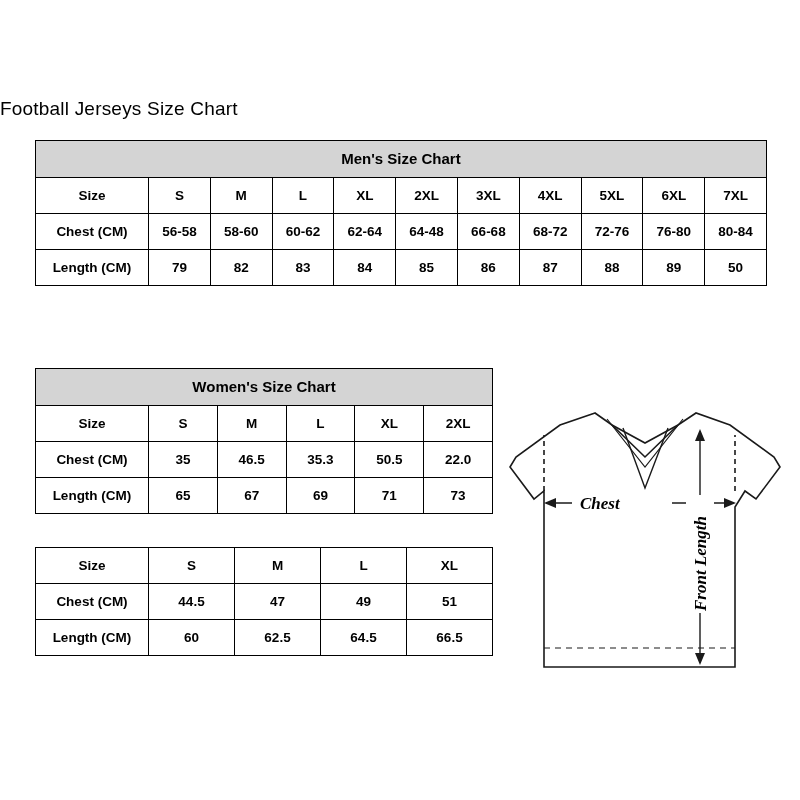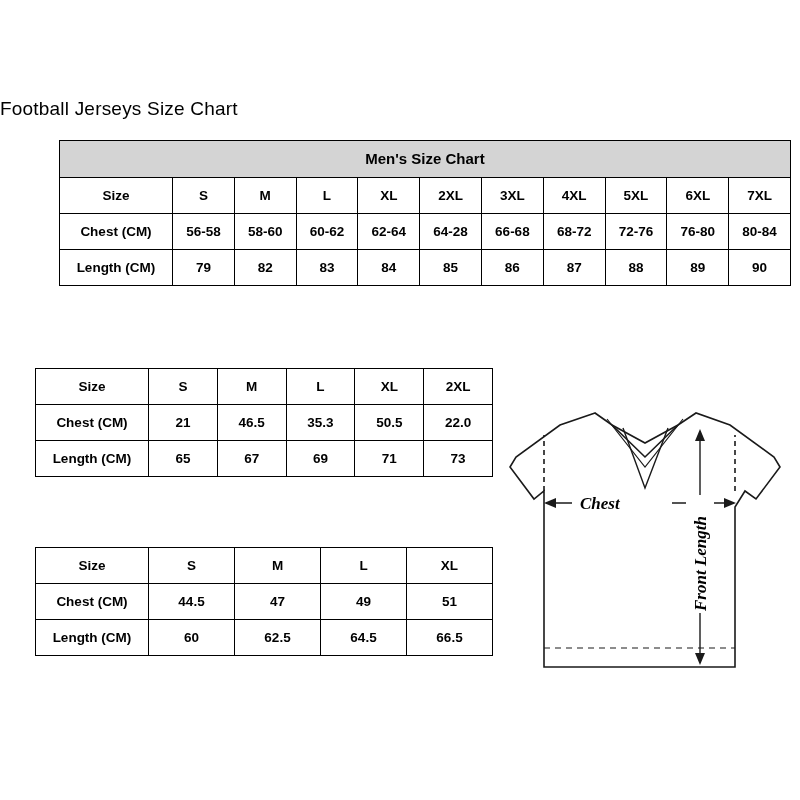--- a/index.html
+++ b/index.html
@@ -58,21 +58,21 @@
     font-size: 13px;
   }
 
   
   #mens-wrap {
     position: absolute;
     left: 35px;
     top: 140px;
     width: 731px;
   }
-  #mens-wrap table { width: 731px; margin-left: 24px; }
+  #mens-wrap table { width: 731px; }
   #mens-wrap col.c0 { width: 113px; }
   #mens-wrap col.cx { width: 61.8px; }
 
   
   #womens-wrap {
     position: absolute;
     left: 35px;
     top: 368px;
     width: 457px;
   }
@@ -140,66 +140,67 @@
         <td>5XL</td>
         <td>6XL</td>
         <td>7XL</td>
       </tr>
       <tr>
         <td class="label-cell">Chest (CM)</td>
         <td>56-58</td>
         <td>58-60</td>
         <td>60-62</td>
         <td>62-64</td>
-        <td>64-28</td>
+        <td>64-48</td>
         <td>66-68</td>
         <td>68-72</td>
         <td>72-76</td>
         <td>76-80</td>
         <td>80-84</td>
       </tr>
       <tr>
         <td class="label-cell">Length (CM)</td>
         <td>79</td>
         <td>82</td>
         <td>83</td>
         <td>84</td>
         <td>85</td>
         <td>86</td>
         <td>87</td>
         <td>88</td>
         <td>89</td>
-        <td>90</td>
+        <td>50</td>
       </tr>
     </tbody>
   </table>
 </div>
 
 <div id="womens-wrap">
   <table class="size-table">
+    <caption>Women's Size Chart</caption>
     <colgroup>
       <col class="c0">
         <col class="cx">
         <col class="cx">
         <col class="cx">
         <col class="cx">
         <col class="cx">
     </colgroup>
     <tbody>
       <tr>
         <td class="label-cell">Size</td>
         <td>S</td>
         <td>M</td>
         <td>L</td>
         <td>XL</td>
         <td>2XL</td>
       </tr>
       <tr>
         <td class="label-cell">Chest (CM)</td>
-        <td>21</td>
+        <td>35</td>
         <td>46.5</td>
         <td>35.3</td>
         <td>50.5</td>
         <td>22.0</td>
       </tr>
       <tr>
         <td class="label-cell">Length (CM)</td>
         <td>65</td>
         <td>67</td>
         <td>69</td>

